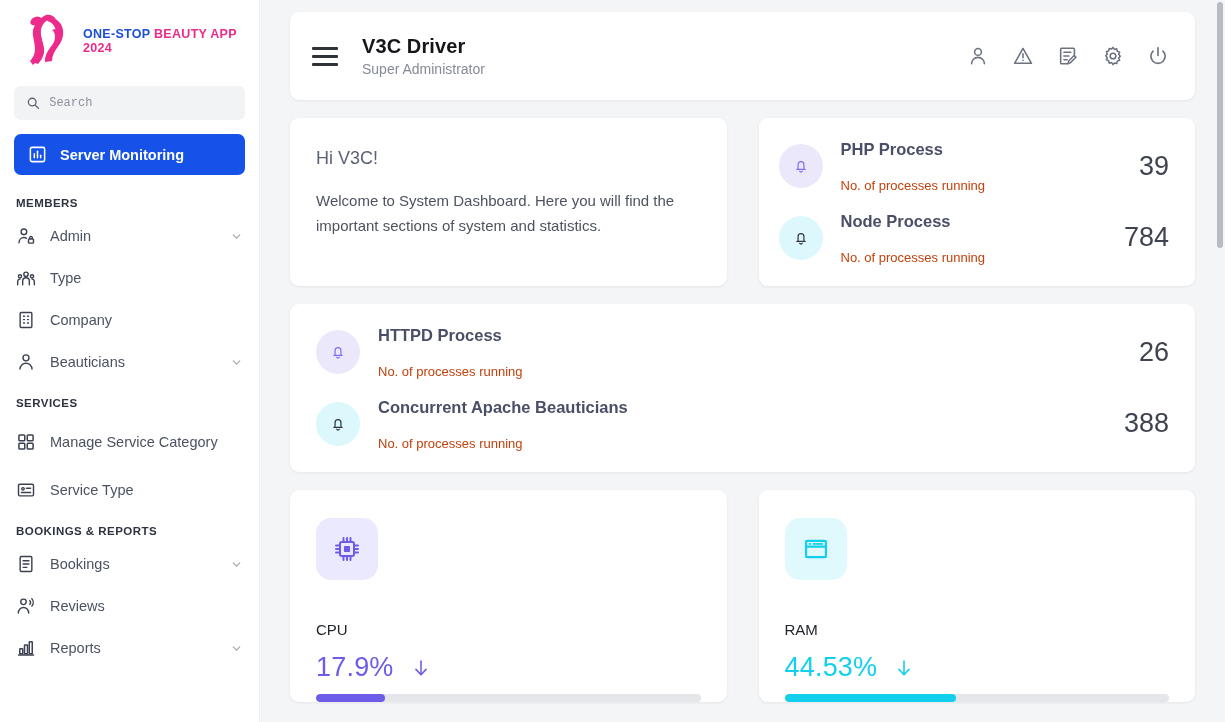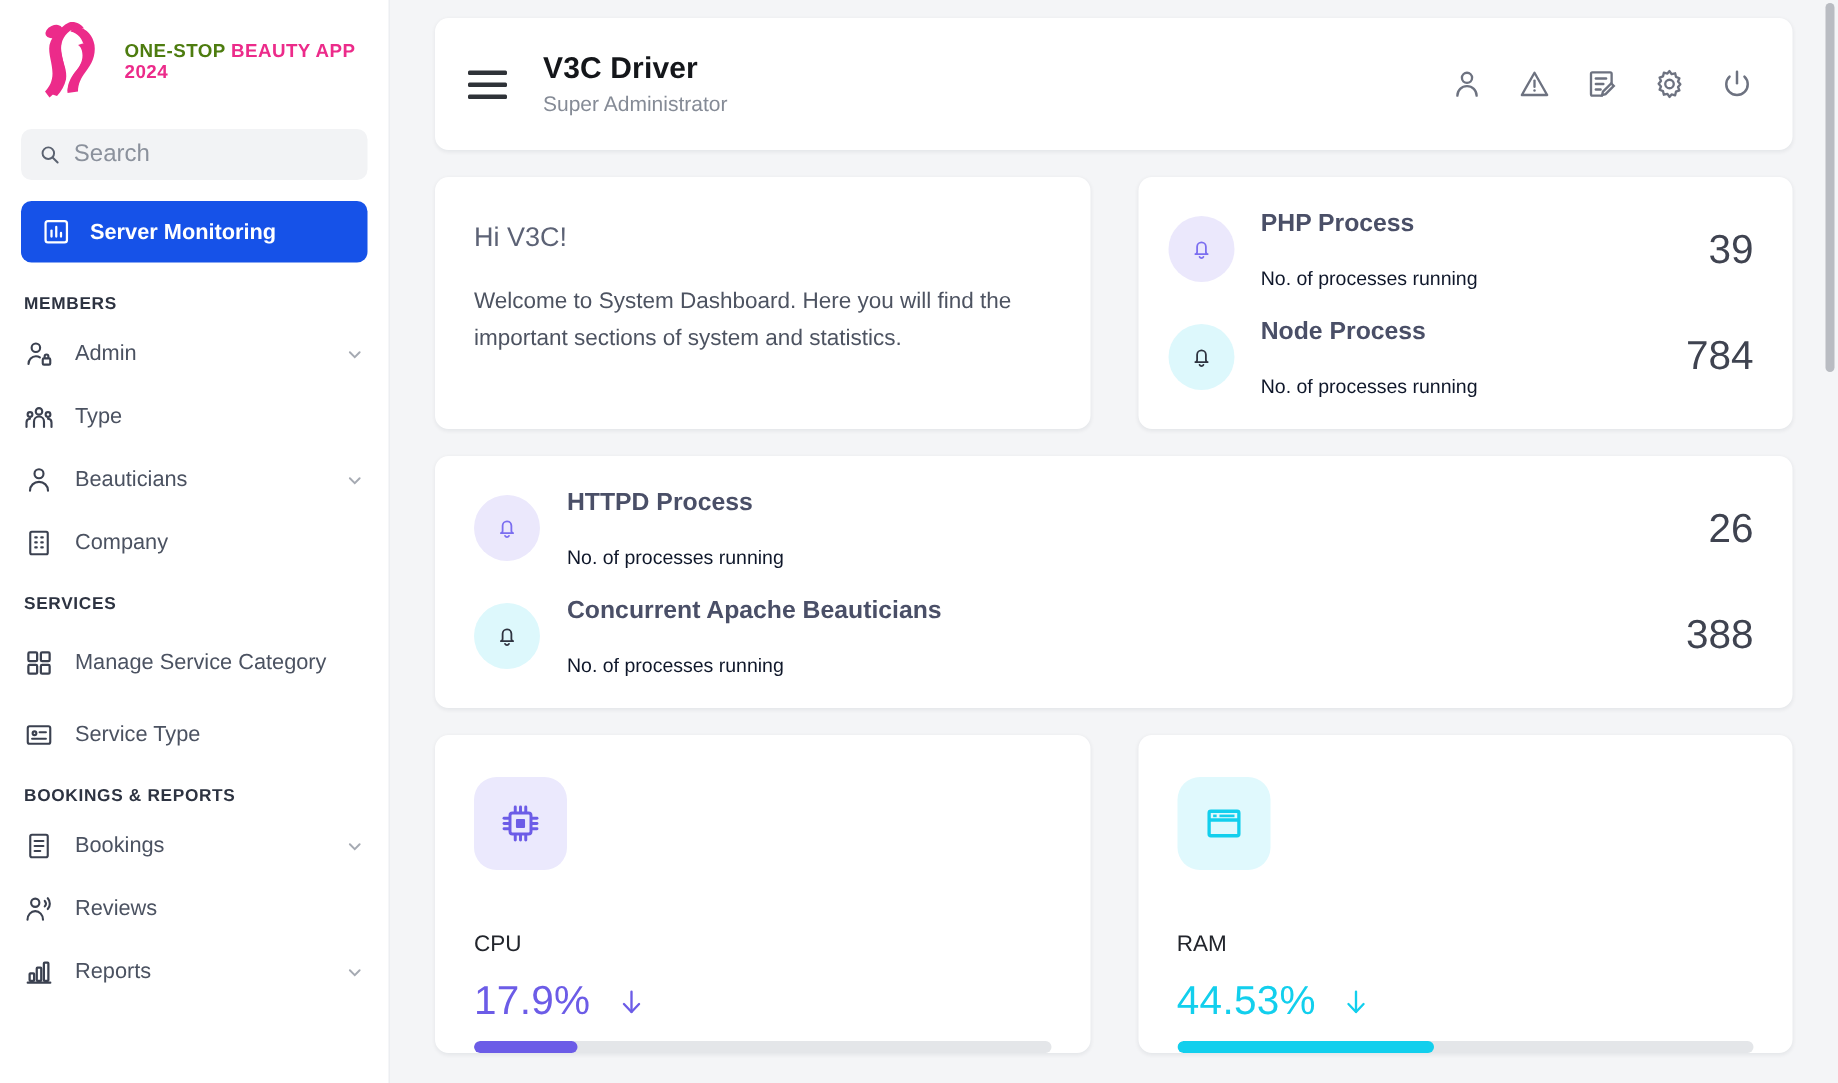--- a/index.html
+++ b/index.html
@@ -14,31 +14,31 @@
   
   .sidebar {
     width: 260px; height: 722px; background: #ffffff;
     border-right: 1px solid #eceef1;
     flex: 0 0 260px; overflow: hidden; position: relative;
   }
   .logo-wrap { display: flex; align-items: center; gap: 9px; padding: 12px 14px 10px 22px; }
   .logo-mark { width: 52px; height: 58px; flex: 0 0 52px; }
   .logo-text { line-height: 1.12; }
   .logo-line1 { font-size: 12.5px; font-weight: 700; letter-spacing: .3px; white-space: nowrap; }
-  .logo-dark { color: #4d7c0f; }
+  .logo-dark { color: #1d4ed8; }
   .logo-pink { color: #ec2b8a; }
   .logo-line2 { font-size: 12.5px; font-weight: 700; color: #ec2b8a; letter-spacing: .3px; }
 
   .search-box {
     margin: 6px 14px 14px 14px; height: 34px; background: #f2f3f5;
     border-radius: 7px; display: flex; align-items: center; gap: 9px; padding: 0 12px;
   }
   .search-box input {
-    border: 0; outline: 0; background: transparent; font-size: 16px;
-    color: #14532d; font-family: Liberation Sans, sans-serif; width: 100%;
+    border: 0; outline: 0; background: transparent; font-size: 12px;
+    color: #14532d; font-family: Liberation Mono, monospace; width: 100%;
   }
   .search-box input::placeholder { color: #8b919c; }
 
   .nav-active {
     margin: 0 14px 8px 14px; height: 41px; background: #1652e8; border-radius: 7px;
     display: flex; align-items: center; gap: 13px; padding: 0 14px; cursor: pointer;
   }
   .nav-active .label { color: #fff; font-size: 14.5px; font-weight: 600; }
 
   .nav-group-title {
@@ -72,21 +72,21 @@
 
   .welcome { padding: 30px 26px; height: 168px; }
   .welcome h3 { font-size: 18px; font-weight: 400; color: #5c6275; margin-bottom: 20px; }
   .welcome p { font-size: 15px; line-height: 1.65; color: #4d5361; }
 
   .proc-card { padding: 20px 26px 20px 20px; height: 168px; display: flex; flex-direction: column; justify-content: center; gap: 18px; }
   .proc-row { display: flex; align-items: center; gap: 18px; }
   .proc-bubble { width: 44px; height: 44px; border-radius: 50%; flex: 0 0 44px; display: flex; align-items: center; justify-content: center; }
   .proc-txt { flex: 1; min-width: 0; }
   .proc-title { font-size: 16.5px; font-weight: 700; color: #4a4f67; line-height: 1.25; }
-  .proc-sub { font-size: 13px; color: #0f172a; margin-top: 18px; }
+  .proc-sub { font-size: 13px; color: #c2410c; margin-top: 18px; }
   .proc-val { font-size: 27px; color: #3f4350; font-weight: 400; white-space: nowrap; }
 
   .wide-card { padding: 22px 26px; height: 168px; display: flex; flex-direction: column; justify-content: center; gap: 18px; }
 
   .metric { padding: 28px 26px 0 26px; height: 212px; position: relative; overflow: hidden; }
   .metric-ico { width: 62px; height: 62px; border-radius: 15px; display: flex; align-items: center; justify-content: center; }
   .metric-name { font-size: 15px; color: #22252c; margin-top: 41px; }
   .metric-val-row { display: flex; align-items: center; gap: 16px; margin-top: 14px; }
   .metric-val { font-size: 27px; font-weight: 500; letter-spacing: .2px; }
   .bar-track { position: absolute; left: 26px; right: 26px; bottom: 0; height: 8px; background: #e4e6e9; border-radius: 4px; overflow: hidden; }
@@ -161,40 +161,40 @@
         <circle cx="4.8" cy="10" r="1.9"></circle>
           <path d="M2 20v-3.6a3 3 0 012.8-3" stroke-linecap="round"></path>
         <circle cx="19.2" cy="10" r="1.9"></circle>
           <path d="M22 20v-3.6a3 3 0 00-2.8-3" stroke-linecap="round"></path>
       </svg>
       <span class="label">Type</span>
     </div>
 
     <div class="nav-item">
       <svg class="nav-ico" viewBox="0 0 24 24" fill="none" stroke="#3b4150" stroke-width="1.7">
-        <circle cx="12" cy="7" r="3.6"></circle>
-          <path d="M4.8 20.5c0-4 3.2-7 7.2-7s7.2 3 7.2 7" stroke-linecap="round"></path>
-      </svg>
-      <span class="label">Beauticians</span>
-      <svg class="chev" width="13" height="13" viewBox="0 0 24 24" fill="none" stroke="#6b7280" stroke-width="2.4" stroke-linecap="round">
-          <polyline points="6 9 12 15 18 9"></polyline>
-        </svg>
-    </div>
-
-    <div class="nav-item">
-      <svg class="nav-ico" viewBox="0 0 24 24" fill="none" stroke="#3b4150" stroke-width="1.7">
         <rect x="5" y="3" width="14" height="18" rx="1.2"></rect>
         <line x1="9" y1="7.5" x2="10.2" y2="7.5" stroke-linecap="round"></line>
           <line x1="13.8" y1="7.5" x2="15" y2="7.5" stroke-linecap="round"></line>
         <line x1="9" y1="11.5" x2="10.2" y2="11.5" stroke-linecap="round"></line>
           <line x1="13.8" y1="11.5" x2="15" y2="11.5" stroke-linecap="round"></line>
         <line x1="9" y1="15.5" x2="10.2" y2="15.5" stroke-linecap="round"></line>
           <line x1="13.8" y1="15.5" x2="15" y2="15.5" stroke-linecap="round"></line>
       </svg>
       <span class="label">Company</span>
+    </div>
+
+    <div class="nav-item">
+      <svg class="nav-ico" viewBox="0 0 24 24" fill="none" stroke="#3b4150" stroke-width="1.7">
+        <circle cx="12" cy="7" r="3.6"></circle>
+          <path d="M4.8 20.5c0-4 3.2-7 7.2-7s7.2 3 7.2 7" stroke-linecap="round"></path>
+      </svg>
+      <span class="label">Beauticians</span>
+      <svg class="chev" width="13" height="13" viewBox="0 0 24 24" fill="none" stroke="#6b7280" stroke-width="2.4" stroke-linecap="round">
+          <polyline points="6 9 12 15 18 9"></polyline>
+        </svg>
     </div>
 
     <div class="nav-group-title">SERVICES</div>
 
     <div class="nav-item two-line">
       <svg class="nav-ico" viewBox="0 0 24 24" fill="none" stroke="#3b4150" stroke-width="1.8">
         <rect x="3.5" y="3.5" width="7" height="7" rx="1"></rect>
           <rect x="13.5" y="3.5" width="7" height="7" rx="1"></rect>
         <rect x="3.5" y="13.5" width="7" height="7" rx="1"></rect>
           <rect x="13.5" y="13.5" width="7" height="7" rx="1"></rect>

